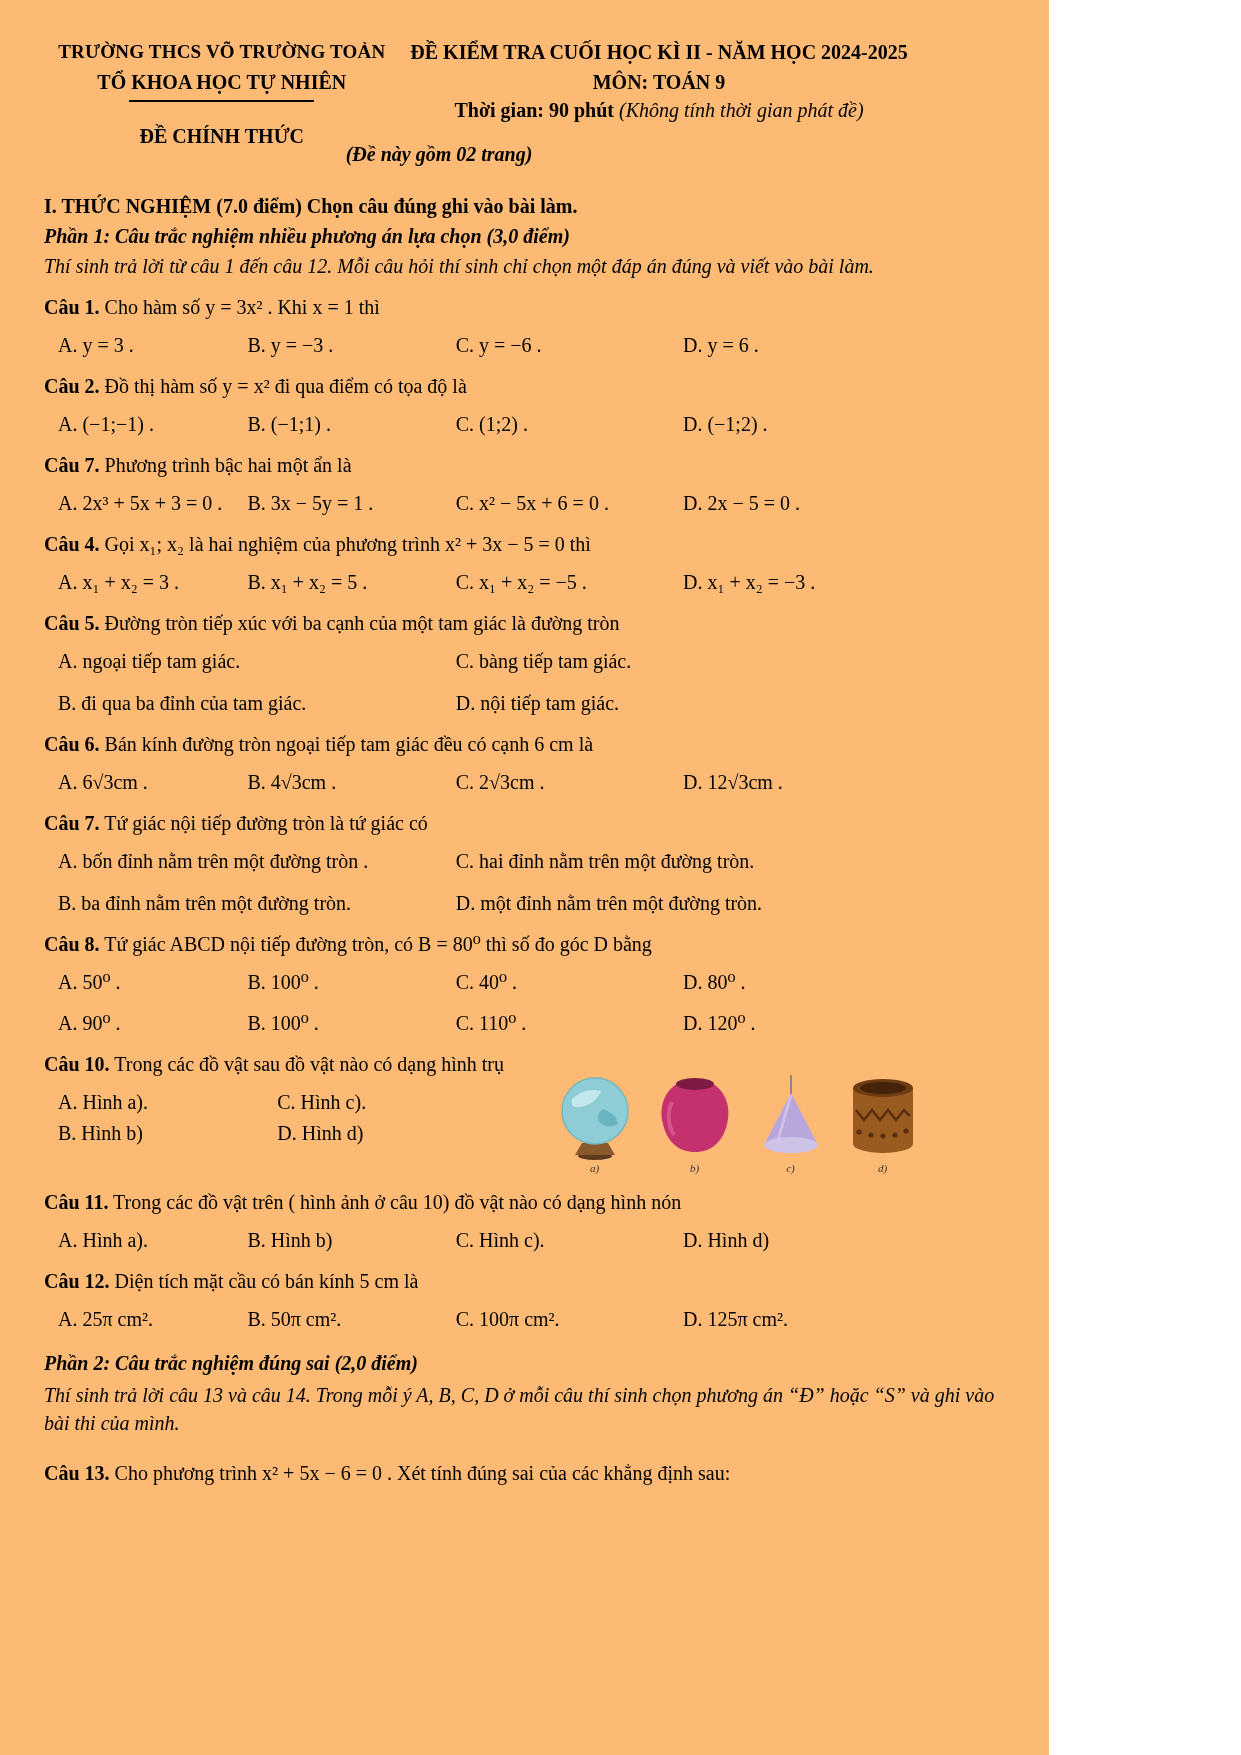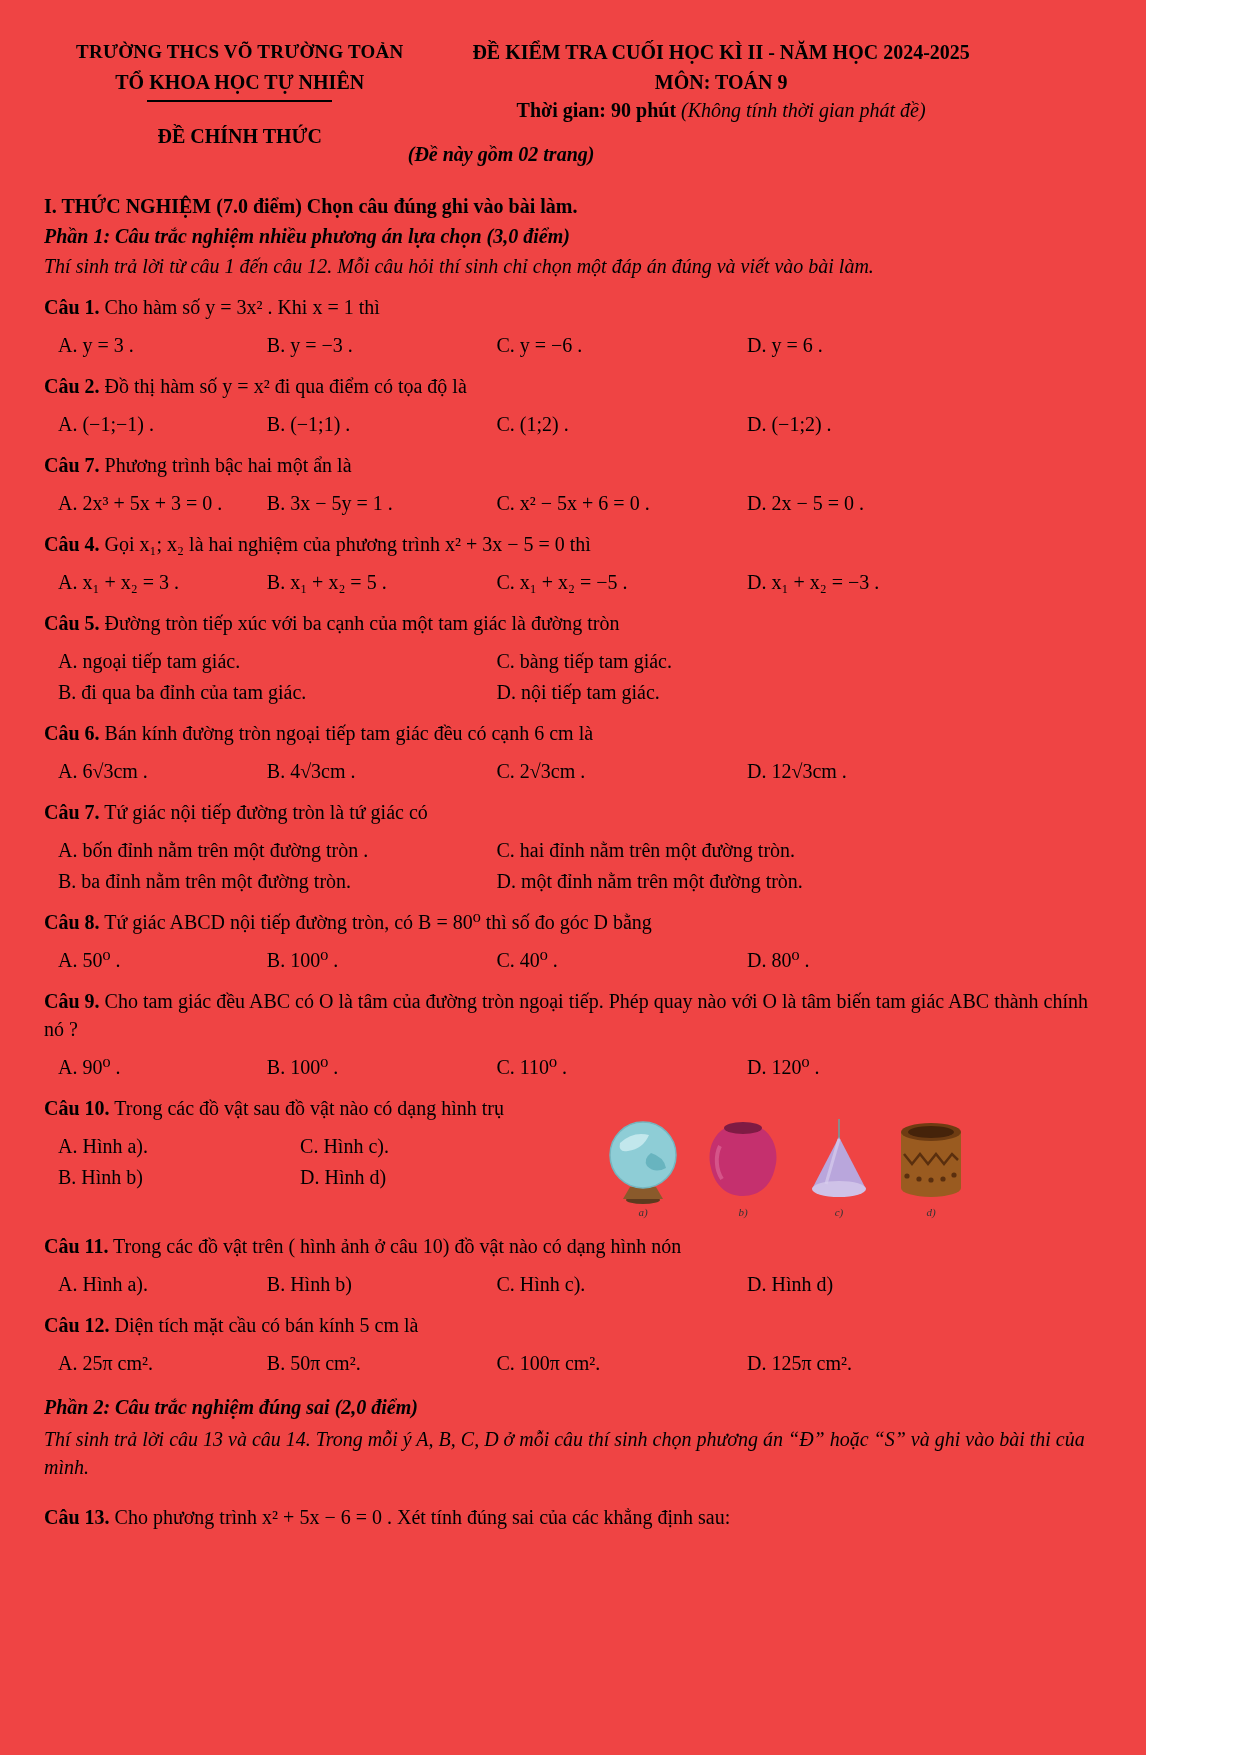--- a/index.html
+++ b/index.html
@@ -1,19 +1,19 @@
 <!DOCTYPE html>
 <html lang="vi"><head>
 <meta charset="utf-8">
 <style>
   * { box-sizing: border-box; margin: 0; padding: 0; }
   html, body { background: #ffffff; }
   .page {
-    width: 1146px; height: 1755px;
-    background: #ef4444; color: #000;
+    width: 1049px; height: 1755px;
+    background: #fdba74; color: #000;
     font-family: "Liberation Serif", "DejaVu Serif", serif;
     font-size: 20px; line-height: 28px;
     padding: 38px 44px 0 44px;
     overflow: hidden;
   }
   
   .header { display: flex; margin-bottom: 24px; }
   .h-left { width: 37%; text-align: center; }
   .h-right { width: 54%; text-align: center; }
   .school { font-weight: bold; font-size: 19px; letter-spacing: .2px; }
@@ -29,21 +29,21 @@
   
   .sec-title { font-weight: bold; margin-top: 10px; }
   .sec-title .pts { }
   .part-title { font-weight: bold; font-style: italic; margin-top: 2px; }
   .part-note { font-style: italic; margin-top: 2px; }
   
   .q { margin-top: 13px; }
   .stem .qnum { font-weight: bold; }
   .opts { display: grid; padding-left: 14px; margin-top: 10px; }
   .opts4 { grid-template-columns: 20% 22% 24% 34%; }
-  .opts2 { grid-template-columns: 42% 58%; row-gap: 3px; }
+  .opts2 { grid-template-columns: 42% 58%; row-gap: 14px; }
   .opt { white-space: nowrap; }
   
   .q10wrap { display: flex; align-items: flex-start; }
   .q10left { width: 50%; }
   .q10left .opts2n { display: grid; grid-template-columns: 47% 53%; padding-left: 14px; margin-top: 10px; row-gap: 3px; }
   .figs { width: 50%; display: flex; gap: 16px; padding-left: 28px; margin-top: 22px; align-items: flex-end; }
   .fig { text-align: center; }
   .fig svg { display: block; margin: 0 auto; }
   .fig-label { font-size: 11px; line-height: 13px; font-style: italic; color: #333; }
   
@@ -153,21 +153,20 @@
     <p class="stem"><span class="qnum">Câu 8.</span> <span>Tứ giác ABCD nội tiếp đường tròn, có B = 80⁰ thì số đo góc D bằng</span></p>
     <div class="opts opts4">
       <span class="opt">A. 50⁰ .</span>
       <span class="opt">B. 100⁰ .</span>
       <span class="opt">C. 40⁰ .</span>
       <span class="opt">D. 80⁰ .</span>
     </div>
   </div>
 
   <div class="q">
-    <p class="stem"><span class="qnum">Câu 9.</span> <span>Cho tam giác đều ABC có O là tâm của đường tròn ngoại tiếp. Phép quay nào với O là tâm biến tam giác ABC thành chính nó ?</span></p>
     <div class="opts opts4">
       <span class="opt">A. 90⁰ .</span>
       <span class="opt">B. 100⁰ .</span>
       <span class="opt">C. 110⁰ .</span>
       <span class="opt">D. 120⁰ .</span>
     </div>
   </div>
 
   <div class="q q10wrap">
     <div class="q10left">

